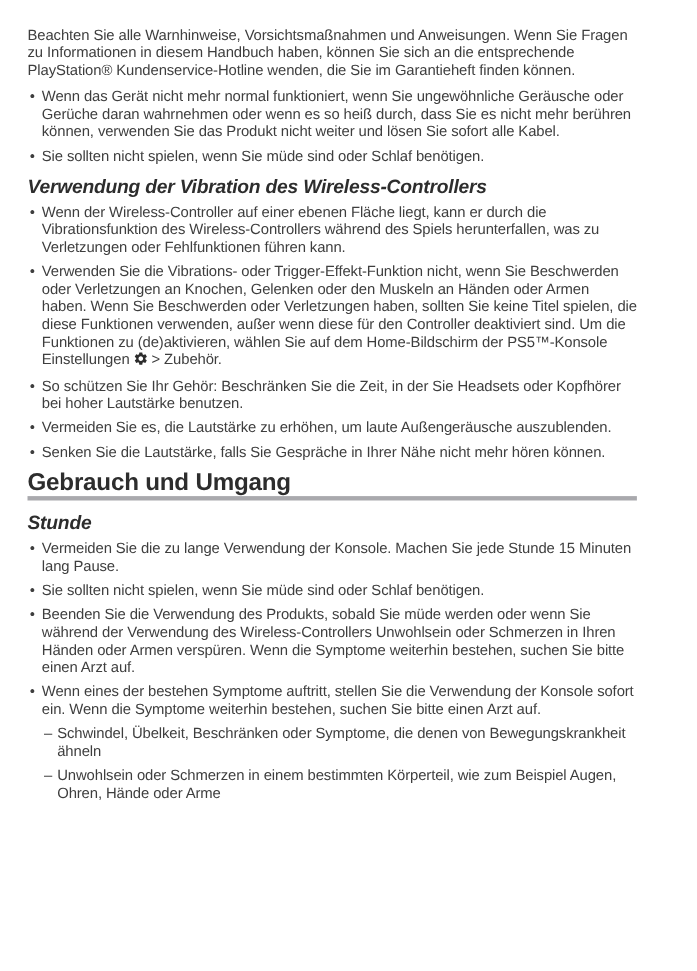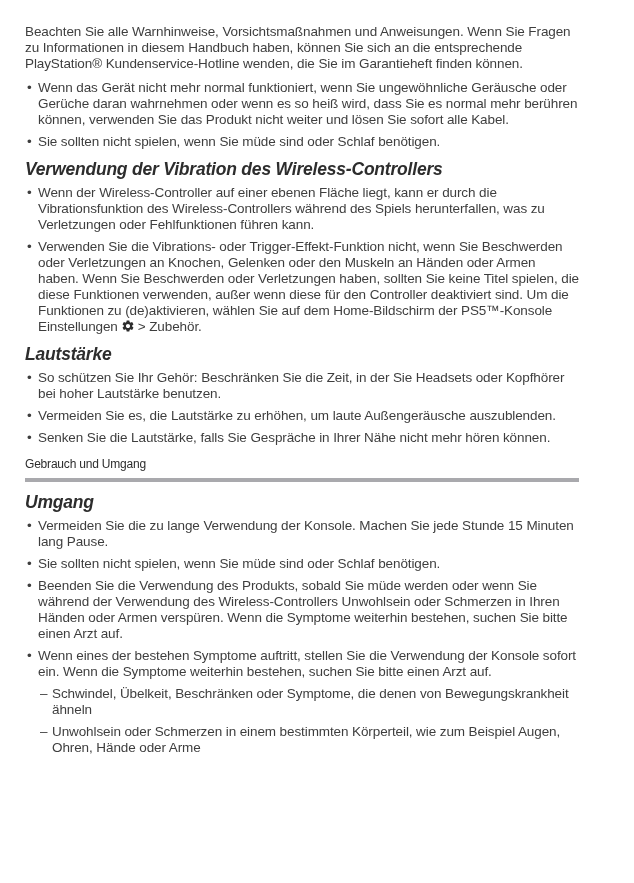--- a/index.html
+++ b/index.html
@@ -20,23 +20,23 @@
   }
   .body-text {
     font-size: 13.5px;
     line-height: 16px;
     letter-spacing: -0.1px;
   }
   p.para {
     margin: 0 0 8px 0;
   }
   h1.section-title {
-    font-size: 12px;
+    font-size: 22px;
     line-height: 21px;
-    font-weight: normal;
+    font-weight: bold;
     color: var(--heading, #2d2d2d);
     letter-spacing: -0.2px;
     margin: 0 0 0 0;
   }
   .section-rule {
     height: 4px;
     background: var(--rule, #a9a9ad);
     margin: 3px 0 10px 0;
   }
   h2.sub-title {
@@ -93,21 +93,21 @@
 </head>
 <body>
 
 <div class="page" style="--bg: #ffffff; --text: #3e3e3e; --heading: #2d2d2d; --rule: #a9a9ad;">
 
   <p class="para body-text">Beachten Sie alle Warnhinweise, Vorsichtsmaßnahmen und Anweisungen. Wenn Sie Fragen zu Informationen in diesem Handbuch haben, können Sie sich an die entsprechende PlayStation® Kundenservice-Hotline wenden, die Sie im Garantieheft finden können.</p>
 
   <div class="bullet-list body-text">
     <div class="bullet-item">
       <span class="marker">•</span>
-      <span class="btext">Wenn das Gerät nicht mehr normal funktioniert, wenn Sie ungewöhnliche Geräusche oder Gerüche daran wahrnehmen oder wenn es so heiß wird, dass Sie es normal mehr berühren können, verwenden Sie das Produkt nicht weiter und lösen Sie sofort alle Kabel.</span>
+      <span class="btext">Wenn das Gerät nicht mehr normal funktioniert, wenn Sie ungewöhnliche Geräusche oder Gerüche daran wahrnehmen oder wenn es so heiß durch, dass Sie es nicht mehr berühren können, verwenden Sie das Produkt nicht weiter und lösen Sie sofort alle Kabel.</span>
     </div>
     <div class="bullet-item">
       <span class="marker">•</span>
       <span class="btext">Sie sollten nicht spielen, wenn Sie müde sind oder Schlaf benötigen.</span>
     </div>
   </div>
 
   <h2 class="sub-title">Verwendung der Vibration des Wireless-Controllers</h2>
 
   <div class="bullet-list body-text">
@@ -120,40 +120,39 @@
       <span class="btext">
         <span>Verwenden Sie die Vibrations- oder Trigger-Effekt-Funktion nicht, wenn Sie Beschwerden oder Verletzungen an Knochen, Gelenken oder den Muskeln an Händen oder Armen haben. Wenn Sie Beschwerden oder Verletzungen haben, sollten Sie keine Titel spielen, die diese Funktionen verwenden, außer wenn diese für den Controller deaktiviert sind. Um die Funktionen zu (de)aktivieren, wählen Sie auf dem Home-Bildschirm der PS5™-Konsole</span><br>
         <span>Einstellungen</span><svg class="gear-icon-svg" viewBox="0 0 24 24" aria-hidden="true">
             <path d="M19.14,12.94c0.04-0.3,0.06-0.61,0.06-0.94c0-0.32-0.02-0.64-0.07-0.94l2.03-1.58c0.18-0.14,0.23-0.41,0.12-0.61l-1.92-3.32c-0.12-0.22-0.37-0.29-0.59-0.22l-2.39,0.96c-0.5-0.38-1.03-0.7-1.62-0.94L14.4,2.81c-0.04-0.24-0.24-0.41-0.48-0.41h-3.84c-0.24,0-0.43,0.17-0.47,0.41L9.25,5.35C8.66,5.59,8.12,5.92,7.63,6.29L5.24,5.33c-0.22-0.08-0.47,0-0.59,0.22L2.74,8.87C2.62,9.08,2.66,9.34,2.86,9.48l2.03,1.58C4.84,11.36,4.8,11.69,4.8,12s0.02,0.64,0.07,0.94l-2.03,1.58c-0.18,0.14-0.23,0.41-0.12,0.61l1.92,3.32c0.12,0.22,0.37,0.29,0.59,0.22l2.39-0.96c0.5,0.38,1.03,0.7,1.62,0.94l0.36,2.54c0.05,0.24,0.24,0.41,0.48,0.41h3.84c0.24,0,0.44-0.17,0.47-0.41l0.36-2.54c0.59-0.24,1.13-0.56,1.62-0.94l2.39,0.96c0.22,0.08,0.47,0,0.59-0.22l1.92-3.32c0.12-0.22,0.07-0.47-0.12-0.61L19.14,12.94z M12,15.6c-1.98,0-3.6-1.62-3.6-3.6s1.62-3.6,3.6-3.6s3.6,1.62,3.6,3.6S13.98,15.6,12,15.6z"></path>
           </svg><span>&gt; Zubehör.</span>
       </span>
     </div>
   </div>
 
 
-  <h2 class="sub-title">Lautstärke</h2>
   <div class="bullet-list body-text">
     <div class="bullet-item">
       <span class="marker">•</span>
       <span class="btext">So schützen Sie Ihr Gehör: Beschränken Sie die Zeit, in der Sie Headsets oder Kopfhörer bei hoher Lautstärke benutzen.</span>
     </div>
     <div class="bullet-item">
       <span class="marker">•</span>
       <span class="btext">Vermeiden Sie es, die Lautstärke zu erhöhen, um laute Außengeräusche auszublenden.</span>
     </div>
     <div class="bullet-item">
       <span class="marker">•</span>
       <span class="btext">Senken Sie die Lautstärke, falls Sie Gespräche in Ihrer Nähe nicht mehr hören können.</span>
     </div>
   </div>
 
   <h1 class="section-title">Gebrauch und Umgang</h1>
   <div class="section-rule"></div>
 
-  <h2 class="sub-title">Umgang</h2>
+  <h2 class="sub-title">Stunde</h2>
   <div class="bullet-list body-text">
     <div class="bullet-item">
       <span class="marker">•</span>
       <span class="btext">Vermeiden Sie die zu lange Verwendung der Konsole. Machen Sie jede Stunde 15 Minuten lang Pause.</span>
     </div>
     <div class="bullet-item">
       <span class="marker">•</span>
       <span class="btext">Sie sollten nicht spielen, wenn Sie müde sind oder Schlaf benötigen.</span>
     </div>
     <div class="bullet-item">

